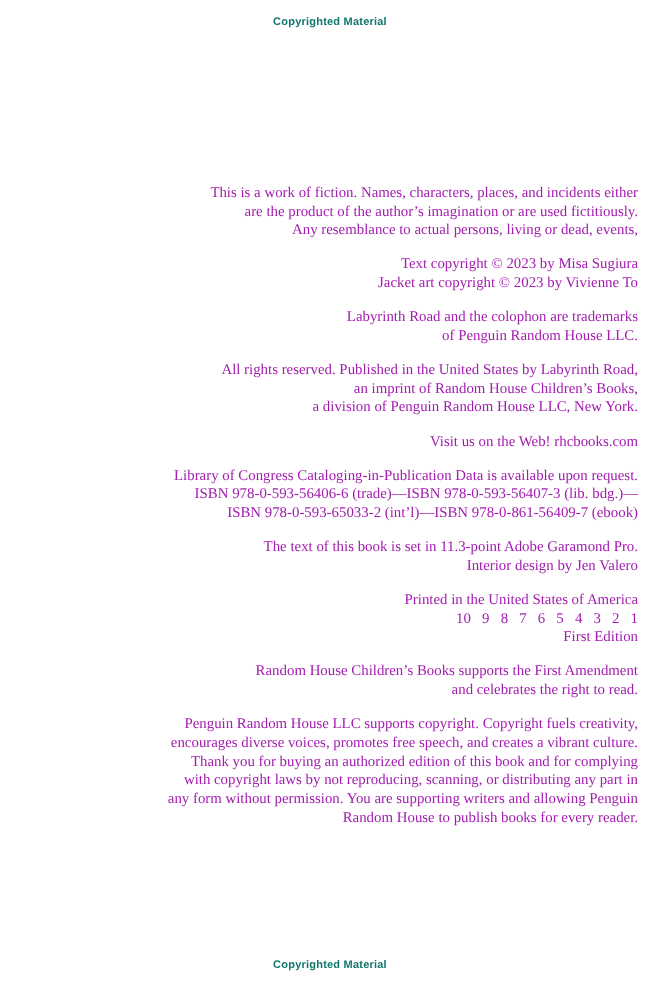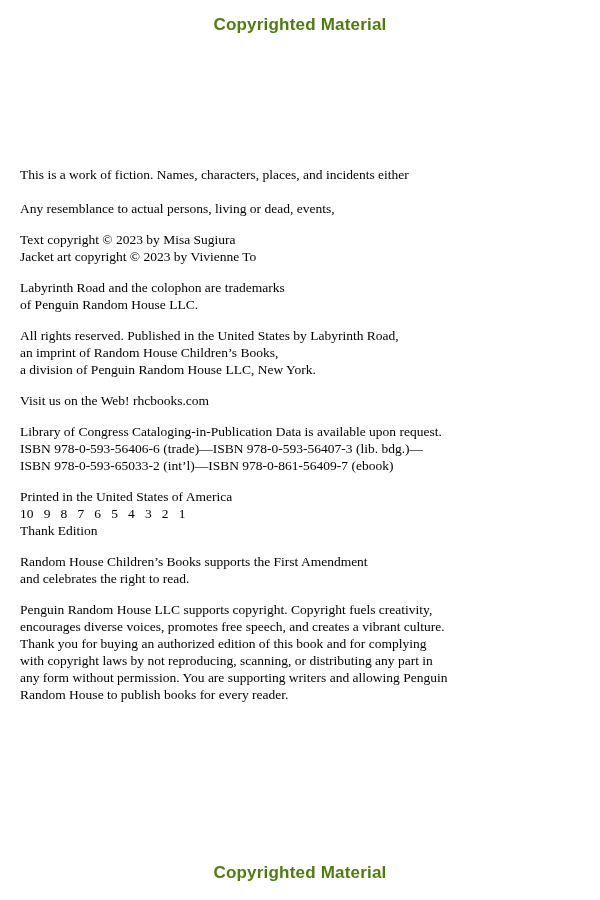--- a/index.html
+++ b/index.html
@@ -13,56 +13,57 @@
     height: 900px;
     background: #ffffff;
     overflow: hidden;
   }
   .watermark {
     position: absolute;
     left: 0;
     width: 100%;
     text-align: center;
     font-family: "Liberation Sans", sans-serif;
-    font-size: 17px;
+    font-size: 10px;
     font-weight: bold;
-    color: #4d7c0f;
+    color: #0f766e;
     letter-spacing: 0.2px;
   }
   .watermark.top { top: 15px; }
   .watermark.bottom { bottom: 17px; }
   .copyright-text {
     position: absolute;
     top: 166px;
     left: 20px;
     width: 560px;
-    text-align: left;
+    text-align: right;
     font-family: "Liberation Serif", "DejaVu Serif", serif;
     font-size: 13.5px;
     line-height: 17px;
-    color: #000000;
+    color: #a21caf;
   }
   .copyright-text p.para {
     margin: 0 0 14px 0;
     padding: 0;
   }
   .copyright-text p.para:last-child { margin-bottom: 12px; }
 </style>
 </head>
 <body>
 
 <div class="page">
   <div class="watermark top">Copyrighted Material</div>
 
   <div class="copyright-text">
-      <p class="para"><span>This is a work of fiction. Names, characters, places, and incidents either</span><br><br><span>Any resemblance to actual persons, living or dead, events,</span><br></p>
+      <p class="para"><span>This is a work of fiction. Names, characters, places, and incidents either</span><br><span>are the product of the author’s imagination or are used fictitiously.</span><br><span>Any resemblance to actual persons, living or dead, events,</span><br></p>
       <p class="para"><span>Text copyright © 2023 by Misa Sugiura</span><br><span>Jacket art copyright © 2023 by Vivienne To</span></p>
       <p class="para"><span>Labyrinth Road and the colophon are trademarks</span><br><span>of Penguin Random House LLC.</span></p>
       <p class="para"><span>All rights reserved. Published in the United States by Labyrinth Road,</span><br><span>an imprint of Random House Children’s Books,</span><br><span>a division of Penguin Random House LLC, New York.</span></p>
       <p class="para"><span>Visit us on the Web! rhcbooks.com</span></p>
       <p class="para"><span>Library of Congress Cataloging-in-Publication Data is available upon request.</span><br><span>ISBN 978-0-593-56406-6 (trade)—ISBN 978-0-593-56407-3 (lib. bdg.)—</span><br><span>ISBN 978-0-593-65033-2 (int’l)—ISBN 978-0-861-56409-7 (ebook)</span></p>
-      <p class="para"><span>Printed in the United States of America</span><br><span>10  9  8  7  6  5  4  3  2  1</span><br><span>Thank Edition</span></p>
+      <p class="para"><span>The text of this book is set in 11.3-point Adobe Garamond Pro.</span><br><span>Interior design by Jen Valero</span></p>
+      <p class="para"><span>Printed in the United States of America</span><br><span>10  9  8  7  6  5  4  3  2  1</span><br><span>First Edition</span></p>
       <p class="para"><span>Random House Children’s Books supports the First Amendment</span><br><span>and celebrates the right to read.</span></p>
       <p class="para"><span>Penguin Random House LLC supports copyright. Copyright fuels creativity,</span><br><span>encourages diverse voices, promotes free speech, and creates a vibrant culture.</span><br><span>Thank you for buying an authorized edition of this book and for complying</span><br><span>with copyright laws by not reproducing, scanning, or distributing any part in</span><br><span>any form without permission. You are supporting writers and allowing Penguin</span><br><span>Random House to publish books for every reader.</span></p>
     </div>
 
   <div class="watermark bottom">Copyrighted Material</div>
 </div>
 
 </body></html>

